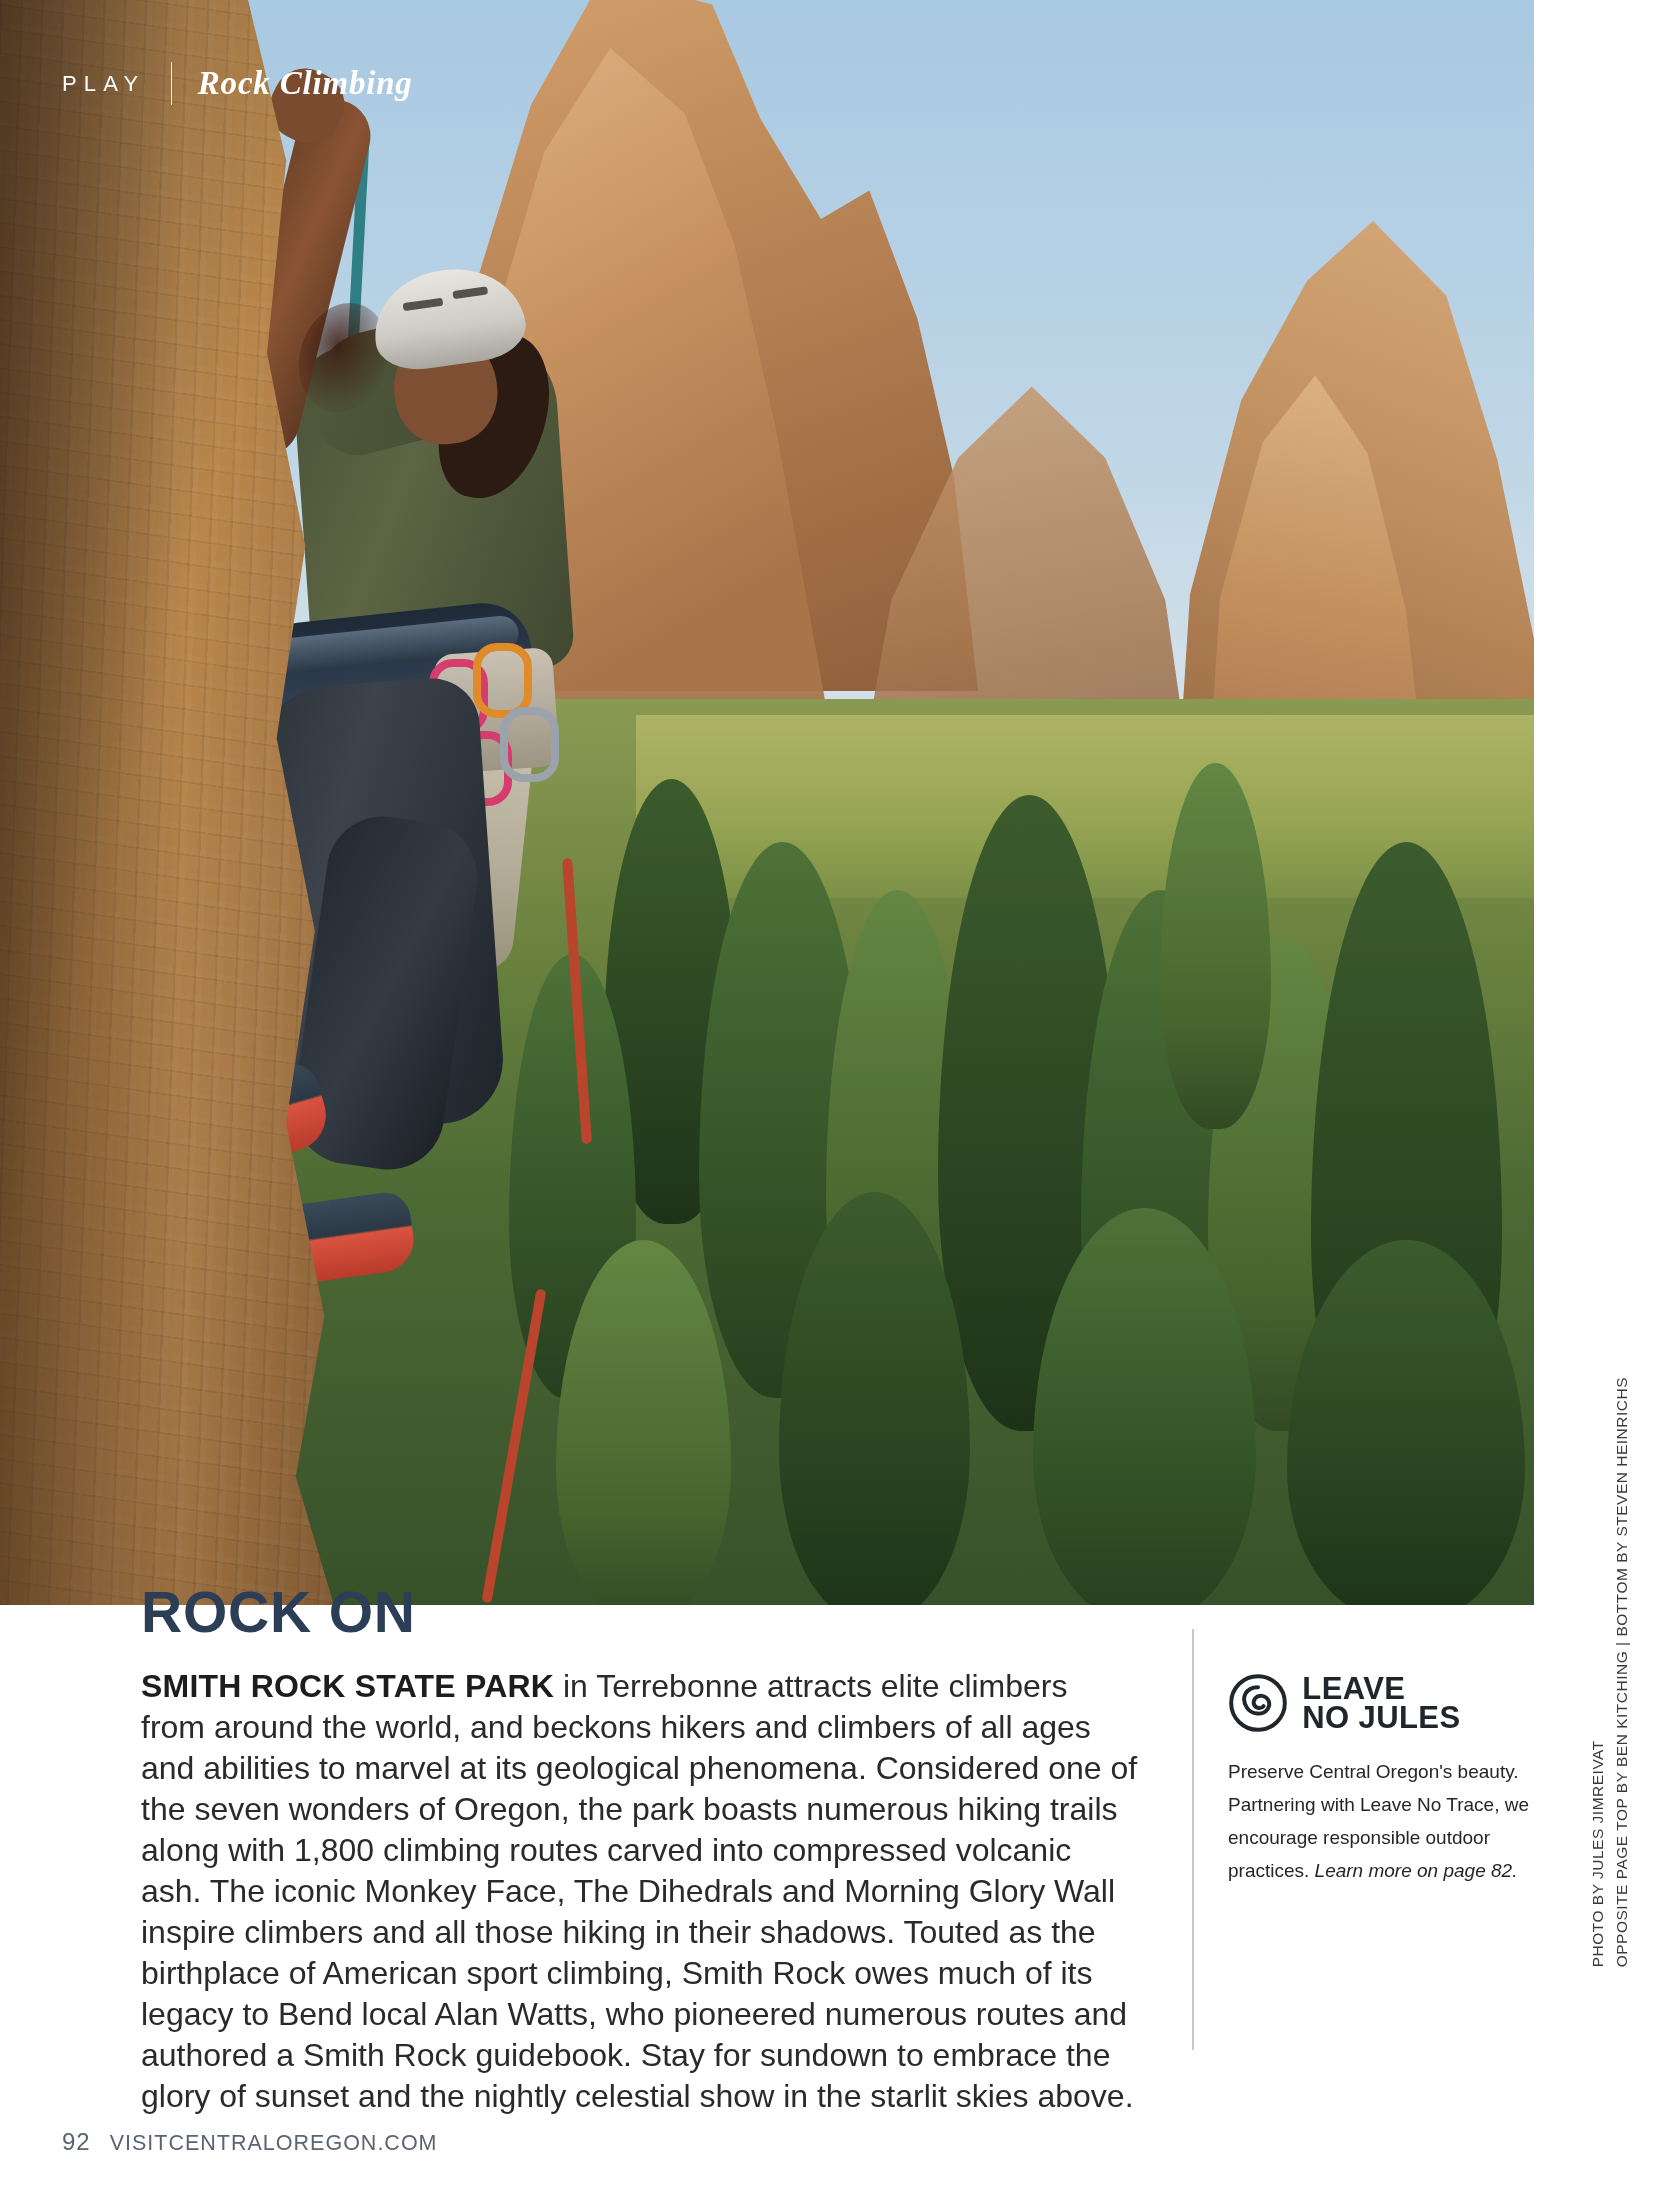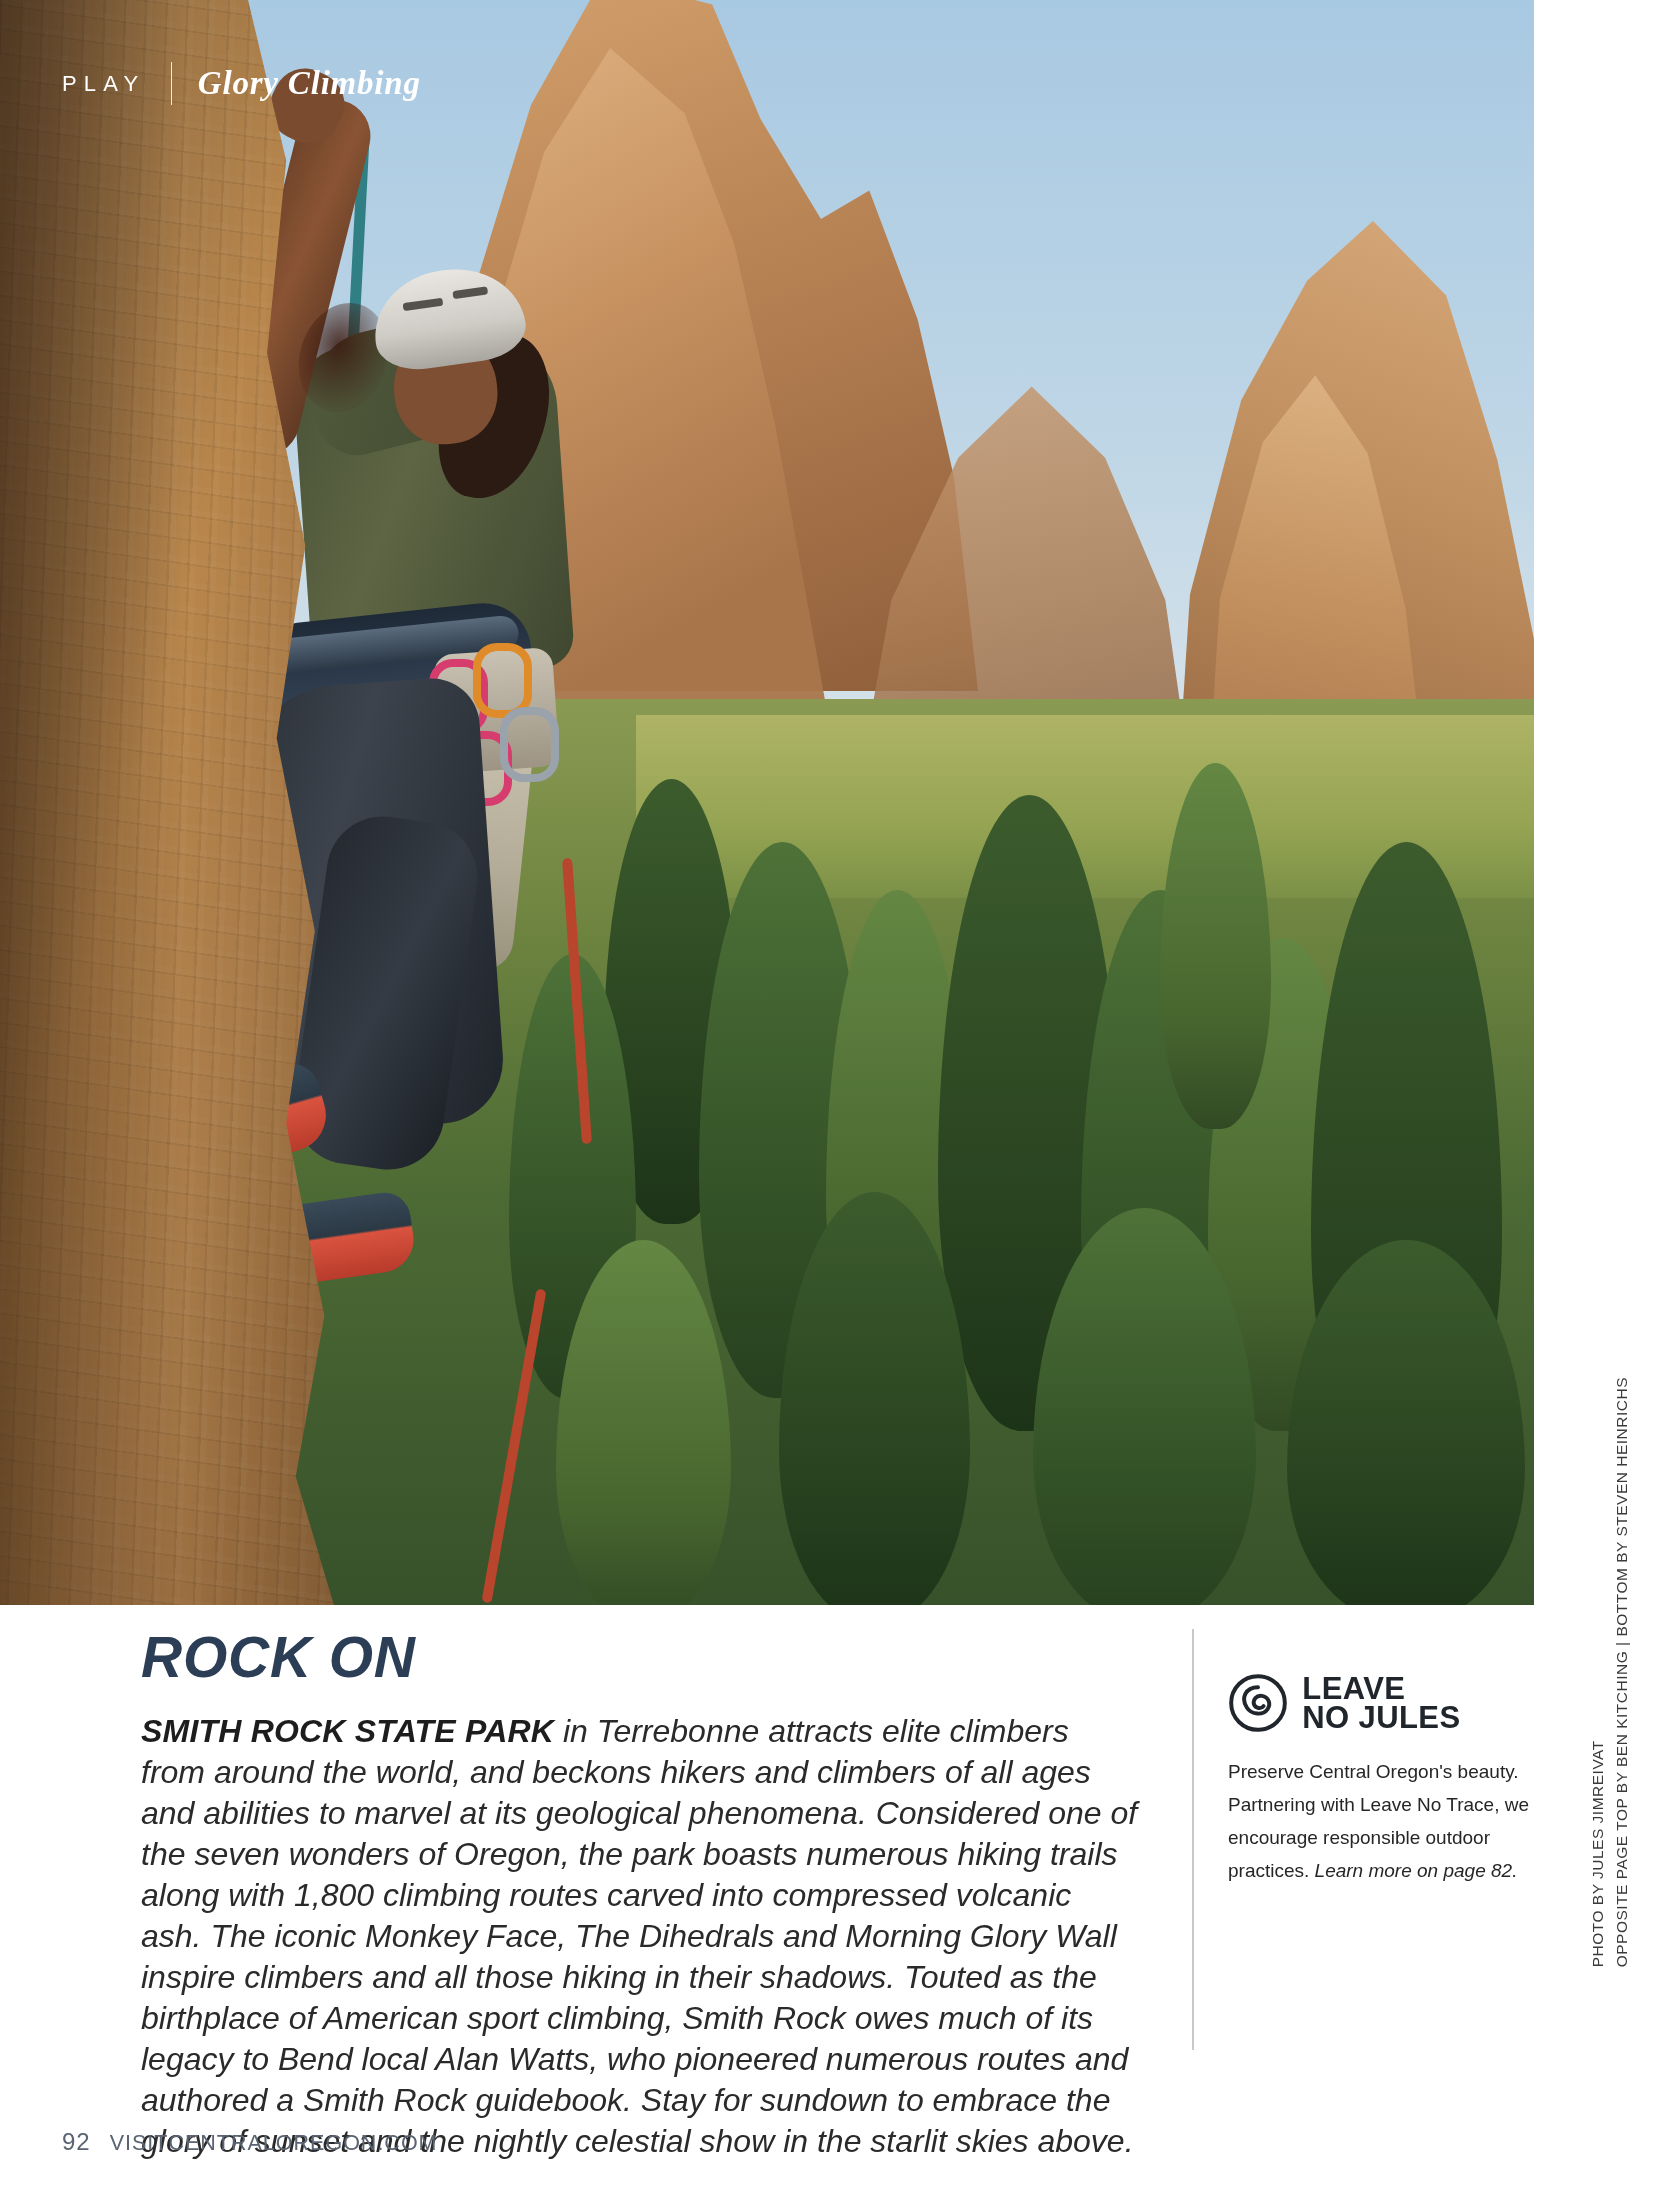--- a/index.html
+++ b/index.html
@@ -247,21 +247,21 @@
     color: #ffffff;
     font-size: 33px;
     font-style: italic;
     font-weight: bold;
     font-family: "Liberation Serif", serif;
     letter-spacing: 0.8px;
   }
 
   .article {
     position: absolute;
-    left: 141px; top: 1624px; width: 1009px; font-style: italic;
+    left: 141px; top: 1579px; width: 1009px;
   }
   .headline {
     font-family: "Liberation Sans", sans-serif;
     font-weight: bold;
     font-size: 57px;
     color: #2c3e55;
     letter-spacing: 0.8px;
     margin: 0 0 20.7px 0;
   }
   .body-copy {
@@ -398,21 +398,21 @@
 
   <div class="cliff">
     <div class="cliff-tex"></div>
     <div class="cliff-shadow"></div>
   </div>
 </div>
 
 <div class="header-labels">
   <div class="label-play">PLAY</div>
   <div class="label-divider"></div>
-  <div class="label-section">Glory Climbing</div>
+  <div class="label-section">Rock Climbing</div>
 </div>
 
 <div class="article">
   <h1 class="headline">ROCK ON</h1>
   <p class="body-copy"><span class="lead">SMITH ROCK STATE PARK</span><span> in Terrebonne attracts elite climbers from around the world, and beckons hikers and climbers of all ages and abilities to marvel at its geological phenomena. Considered one of the seven wonders of Oregon, the park boasts numerous hiking trails along with 1,800 climbing routes carved into compressed volcanic ash. The iconic Monkey Face, The Dihedrals and Morning Glory Wall inspire climbers and all those hiking in their shadows. Touted as the birthplace of American sport climbing, Smith Rock owes much of its legacy to Bend local Alan Watts, who pioneered numerous routes and authored a Smith Rock guidebook. Stay for sundown to embrace the glory of sunset and the nightly celestial show in the starlit skies above.</span></p>
 </div>
 
 <div class="vrule"></div>
 
 <div class="sidebar">

